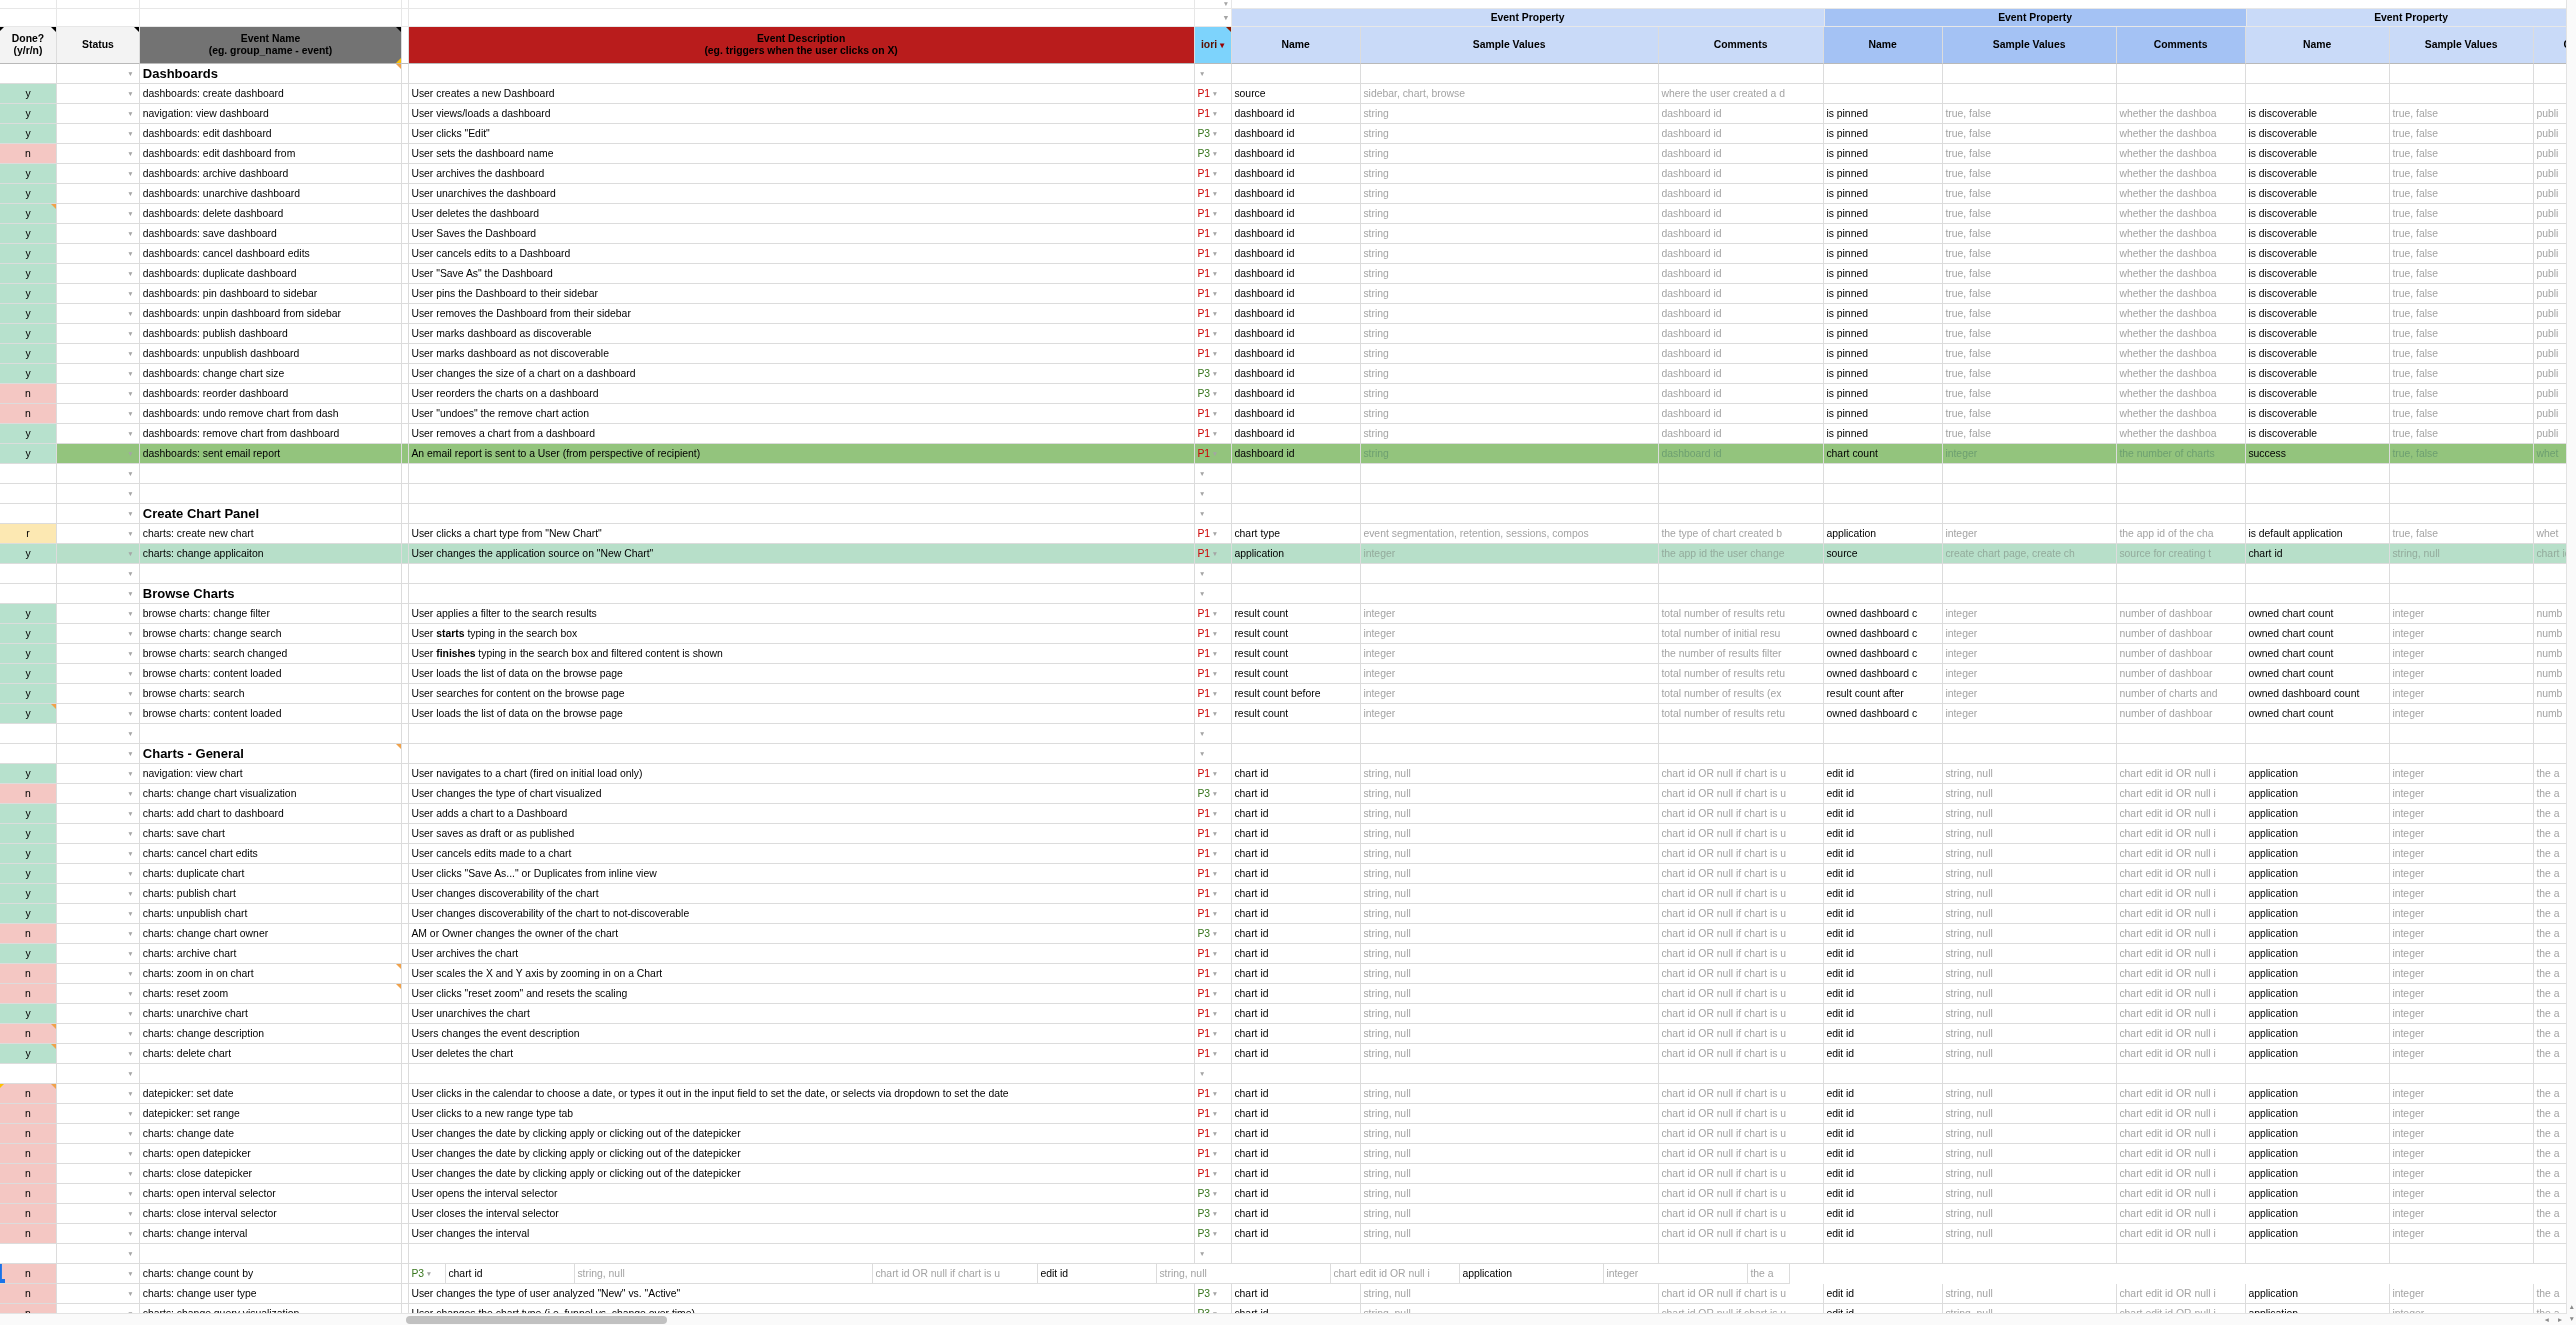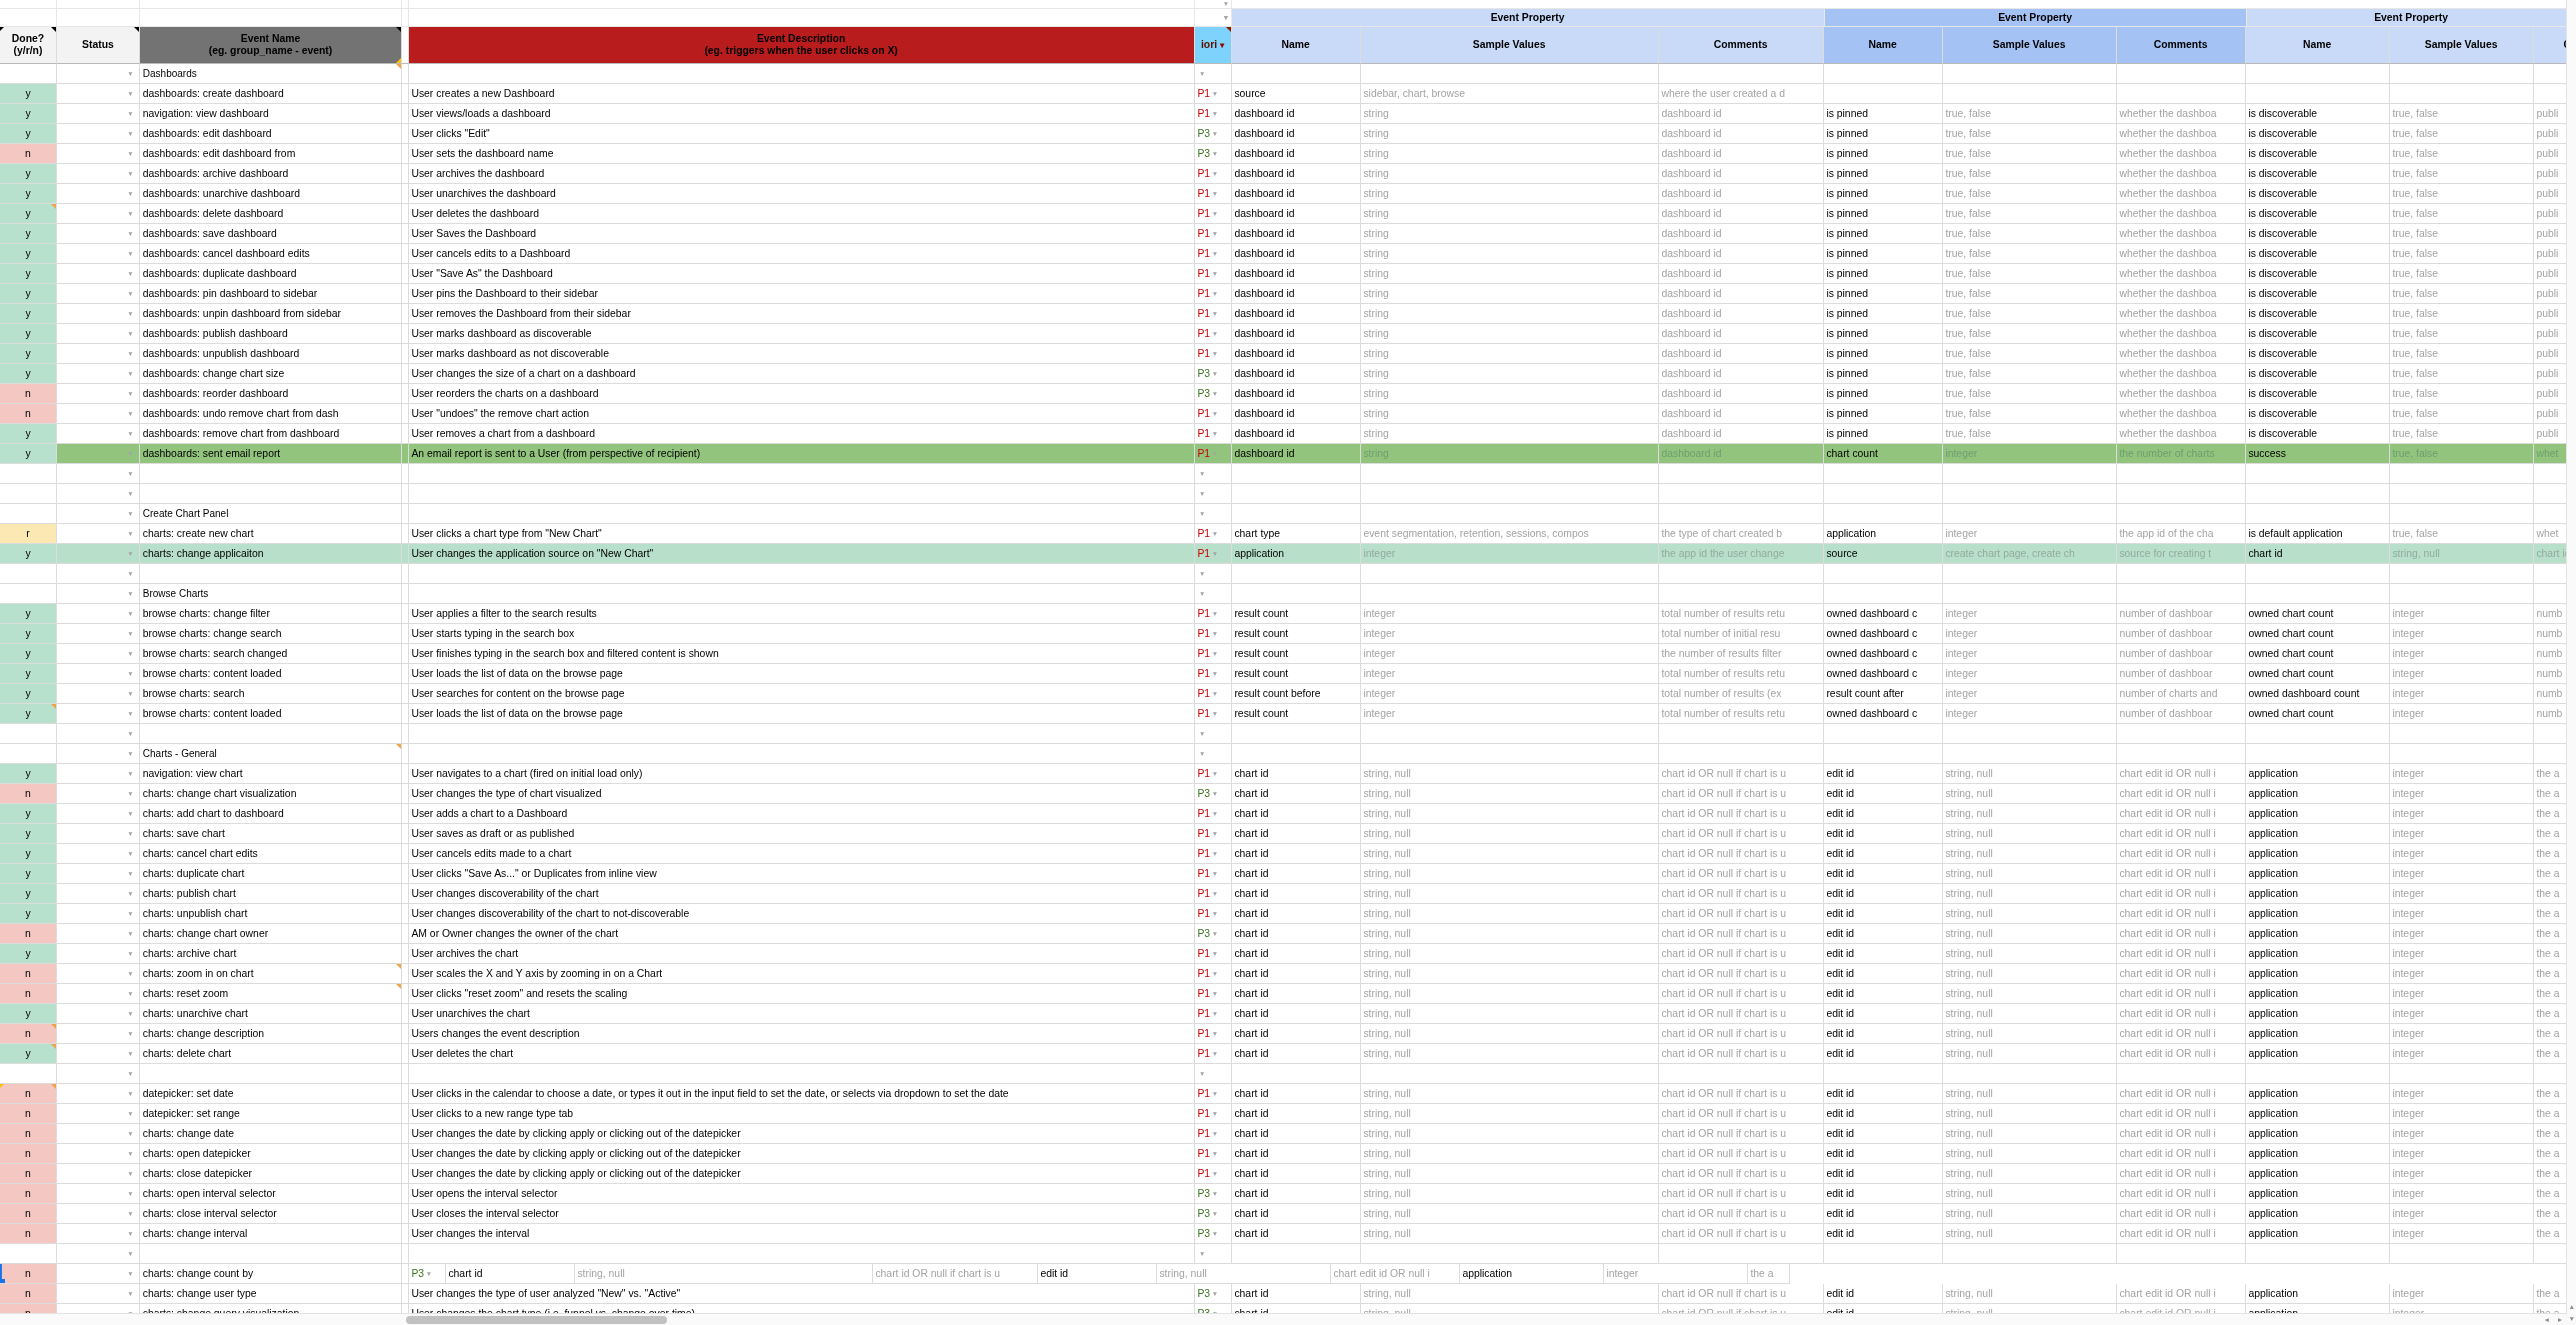--- a/index.html
+++ b/index.html
@@ -29,38 +29,38 @@
   .hGreen{background:#737373}
   .hOrange{background:#b91c1c}
   .hRed{background:#7dd3fc}
   .blue1{background:#c9daf8}
   .blue2{background:#a4c2f4}
   .r2 .c{display:flex;align-items:center;justify-content:center;font-weight:bold}
   .hPri{flex-direction:row !important;justify-content:flex-end;color:#5b0f00}
   .hN{align-items:flex-start !important;padding-left:30px !important}
   
   .tC{text-align:center}
-  .sec{font-weight:normal;font-size:10px}
+  .sec{font-weight:bold;font-size:13px}
   .gray{color:#a3a3a3}
   .bgY{background:#b7e1cd}
   .bgN{background:#f4c7c3}
   .bgR{background:#fce8b2}
   .hlF{background:#93c47d}
   .hlL{background:#b7dfc9}
   .hlF.gray{color:#6d9f70}
   .hlL.gray{color:#93ab9c}
   .p1{color:#cc0000}
   .p3{color:#38761d}
   .cE .c-in{display:flex;align-items:center;height:100%}
   .fa{color:#a5a5a5;font-size:7.6px;line-height:1}
   .cB .fa{margin-left:auto;margin-right:3.8px}
   .cE .fa{margin-left:2.8px}
   .hRed .fa{color:#990000;font-size:8.5px}
   .cBflex{display:flex;align-items:center}
-  b{font-weight:normal}
+  b{font-weight:bold}
   
   .wTR,.wTL,.wTRo,.wBRo,.wTRr{position:absolute;width:0;height:0}
   .wTR{top:0;right:0;border-top:5.7px solid #000;border-left:5.7px solid transparent}
   .wTL{top:0;left:0;border-top:4.7px solid #000;border-right:4.7px solid transparent}
   .wTRr{top:0;right:0;border-top:5.7px solid #8b1a00;border-left:5.7px solid transparent}
   .wTRo{top:0;right:0;border-top:5.7px solid #f0a24b;border-left:5.7px solid transparent}
   .wBRo{bottom:0;right:0;border-bottom:5.7px solid #ffc200;border-left:5.7px solid transparent}
   .cursorCell{box-shadow:inset 1.9px 0 0 #1a73e8}
   .cursorSq{position:absolute;left:0;bottom:0;width:4.7px;height:4.7px;background:#1a73e8}
   

